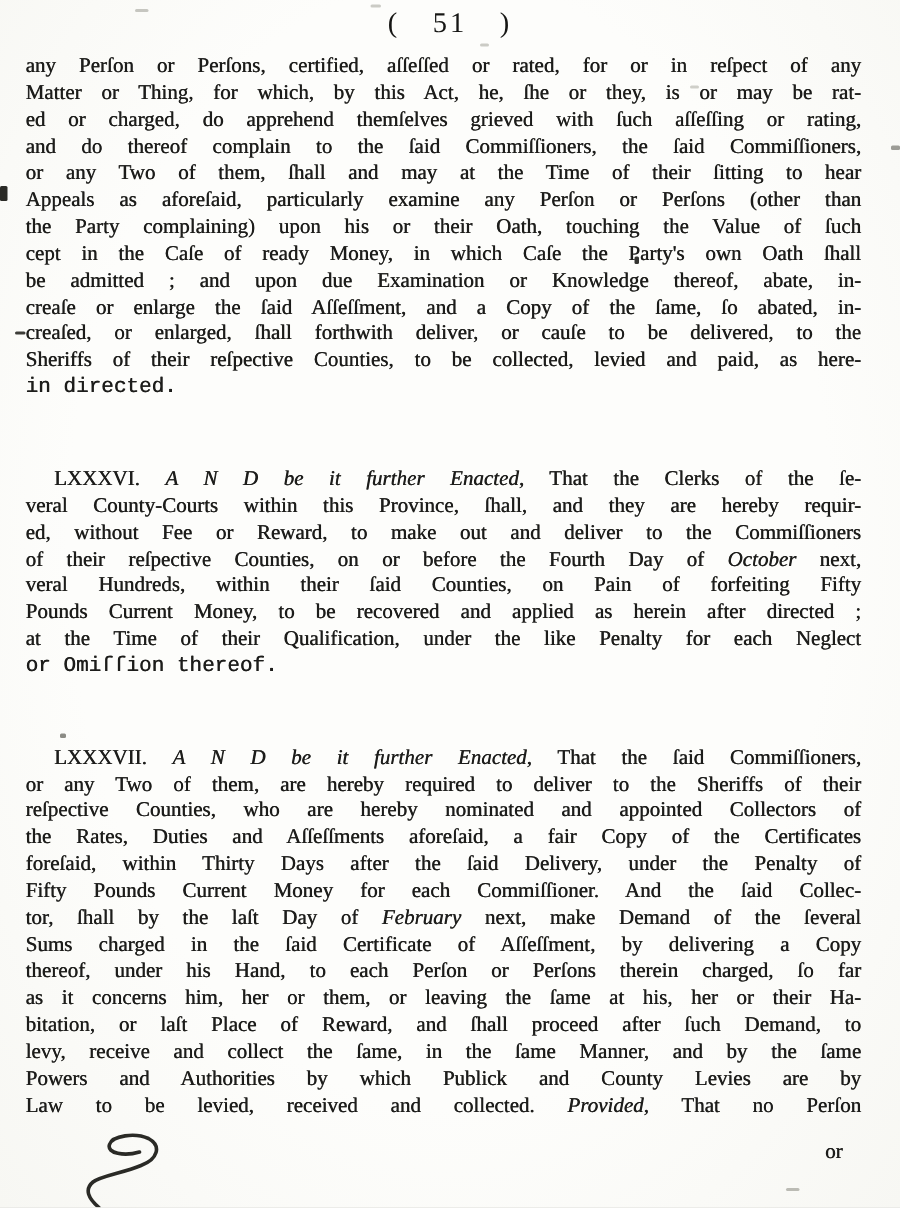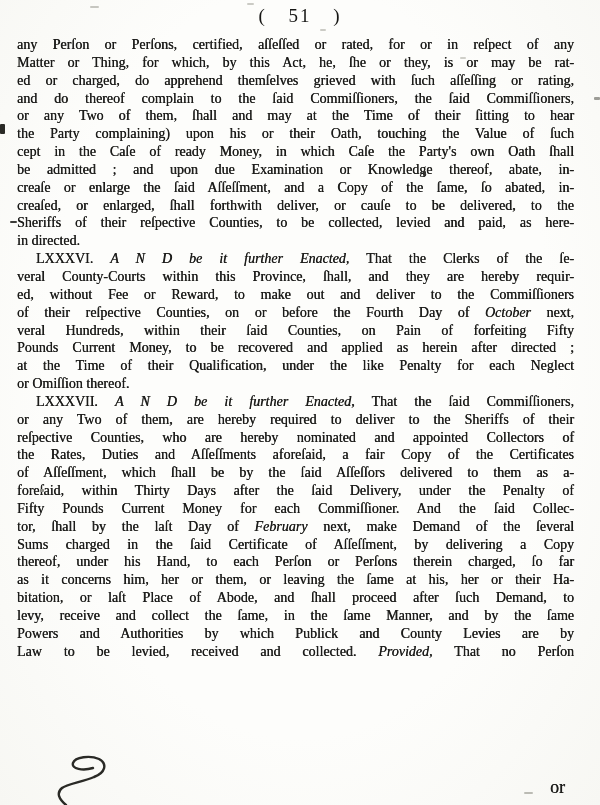--- a/index.html
+++ b/index.html
@@ -21,28 +21,27 @@
     letter-spacing:2px;
     color:#161614;
   }
   .text-block {
     position:absolute; left:17px; top:36px; width:557px;
     font-size:14px;
     line-height:17.85px;
     text-shadow:0.3px 0 0 currentColor;
   }
   .line { text-align:justify; text-align-last:justify; }
-  .line.no-just { text-align-last:left; }
-  .line.indent { text-indent:19px; }
+  .line.no-just { text-align-last:left;font-family:Liberation Mono, monospace; }
+  .line.indent { text-indent:19px;margin-top:43px; }
   .it { font-style:italic; }
   .catchword {
     position:absolute; top:761px; left:550px;
-    font-size:18px;
+    font-size:14px;
     text-shadow:0.3px 0 0 currentColor;
-    margin-top:16px;
   }
   .flourish { position:absolute; left:50px; top:749px; }
   .speck { position:absolute; border-radius:1px; }
   .s1  { left:10px;  top:221px; width:7px; height:2px; background:#3c3c38; }
   .s2  { left:0px;   top:124px; width:5px; height:10px; background:#2a2a26; }
   .s3  { left:423px; top:171px; width:3px; height:5px; background:#333330; }
   .s4  { left:524px; top:792px; width:9px; height:2px; background:#bbbbb4; }
   .s5  { left:90px;  top:6px;   width:9px; height:2px; background:#c6c6c0; }
   .s6  { left:247px; top:3px;   width:7px; height:2px; background:#cbcbc5; }
   .s7  { left:320px; top:29px;  width:6px; height:2px; background:#cbcbc5; }
@@ -57,20 +56,21 @@
 
   <div class="page-header">( 51 )</div>
 
   <div class="text-block">
       <div>
         <div class="line"><span>any Perſon or Perſons, certified, aſſeſſed or rated, for or in reſpect of any</span></div>
         <div class="line"><span>Matter or Thing, for which, by this Act, he, ſhe or they, is or may be rat-</span></div>
         <div class="line"><span>ed or charged, do apprehend themſelves grieved with ſuch aſſeſſing or rating,</span></div>
         <div class="line"><span>and do thereof complain to the ſaid Commiſſioners, the ſaid Commiſſioners,</span></div>
         <div class="line"><span>or any Two of them, ſhall and may at the Time of their ſitting to hear</span></div>
+        <div class="line"><span>Appeals as aforeſaid, particularly examine any Perſon or Perſons (other than</span></div>
         <div class="line"><span>the Party complaining) upon his or their Oath, touching the Value of ſuch</span></div>
         <div class="line"><span>cept in the Caſe of ready Money, in which Caſe the Party's own Oath ſhall</span></div>
         <div class="line"><span>be admitted ; and upon due Examination or Knowledge thereof, abate, in-</span></div>
         <div class="line"><span>creaſe or enlarge the ſaid Aſſeſſment, and a Copy of the ſame, ſo abated, in-</span></div>
         <div class="line"><span>creaſed, or enlarged, ſhall forthwith deliver, or cauſe to be delivered, to the</span></div>
         <div class="line"><span>Sheriffs of their reſpective Counties, to be collected, levied and paid, as here-</span></div>
         <div class="line no-just"><span>in directed.</span></div>
       </div>
       <div>
         <div class="line indent"><span>LXXXVI. </span><span class="it">A N D be it further Enacted,</span><span> That the Clerks of the ſe-</span></div>
@@ -80,28 +80,27 @@
         <div class="line"><span>veral Hundreds, within their ſaid Counties, on Pain of forfeiting Fifty</span></div>
         <div class="line"><span>Pounds Current Money, to be recovered and applied as herein after directed ;</span></div>
         <div class="line"><span>at the Time of their Qualification, under the like Penalty for each Neglect</span></div>
         <div class="line no-just"><span>or Omiſſion thereof.</span></div>
       </div>
       <div>
         <div class="line indent"><span>LXXXVII. </span><span class="it">A N D be it further Enacted,</span><span> That the ſaid Commiſſioners,</span></div>
         <div class="line"><span>or any Two of them, are hereby required to deliver to the Sheriffs of their</span></div>
         <div class="line"><span>reſpective Counties, who are hereby nominated and appointed Collectors of</span></div>
         <div class="line"><span>the Rates, Duties and Aſſeſſments aforeſaid, a fair Copy of the Certificates</span></div>
-        <div class="line"><span>of Aſſeſſment, which ſhall be by the ſaid Aſſeſſors delivered to them as a-</span></div>
         <div class="line"><span>foreſaid, within Thirty Days after the ſaid Delivery, under the Penalty of</span></div>
         <div class="line"><span>Fifty Pounds Current Money for each Commiſſioner.  And the ſaid Collec-</span></div>
         <div class="line"><span>tor, ſhall by the laſt Day of </span><span class="it">February</span><span> next, make Demand of the ſeveral</span></div>
         <div class="line"><span>Sums charged in the ſaid Certificate of Aſſeſſment, by delivering a Copy</span></div>
         <div class="line"><span>thereof, under his Hand, to each Perſon or Perſons therein charged, ſo far</span></div>
         <div class="line"><span>as it concerns him, her or them, or leaving the ſame at his, her or their Ha-</span></div>
-        <div class="line"><span>bitation, or laſt Place of Abode, and ſhall proceed after ſuch Demand, to</span></div>
+        <div class="line"><span>bitation, or laſt Place of Reward, and ſhall proceed after ſuch Demand, to</span></div>
         <div class="line"><span>levy, receive and collect the ſame, in the ſame Manner, and by the ſame</span></div>
         <div class="line"><span>Powers and Authorities by which Publick and County Levies are by</span></div>
         <div class="line"><span>Law to be levied, received and collected. </span><span class="it">Provided,</span><span> That no Perſon</span></div>
       </div>
     </div>
 
   <div class="catchword">or</div>
 
   <svg class="flourish" width="64" height="56" viewBox="0 0 64 56">
     <path d="M16,56 C9,50 6,44 12,39 C17,35 32,33 44,28 C55,24 58,15 49,10 C40,6 25,8 23,14 C21,20 33,22 43,19" fill="none" stroke="#2a2a26" stroke-width="2.4" stroke-linecap="round"></path>

